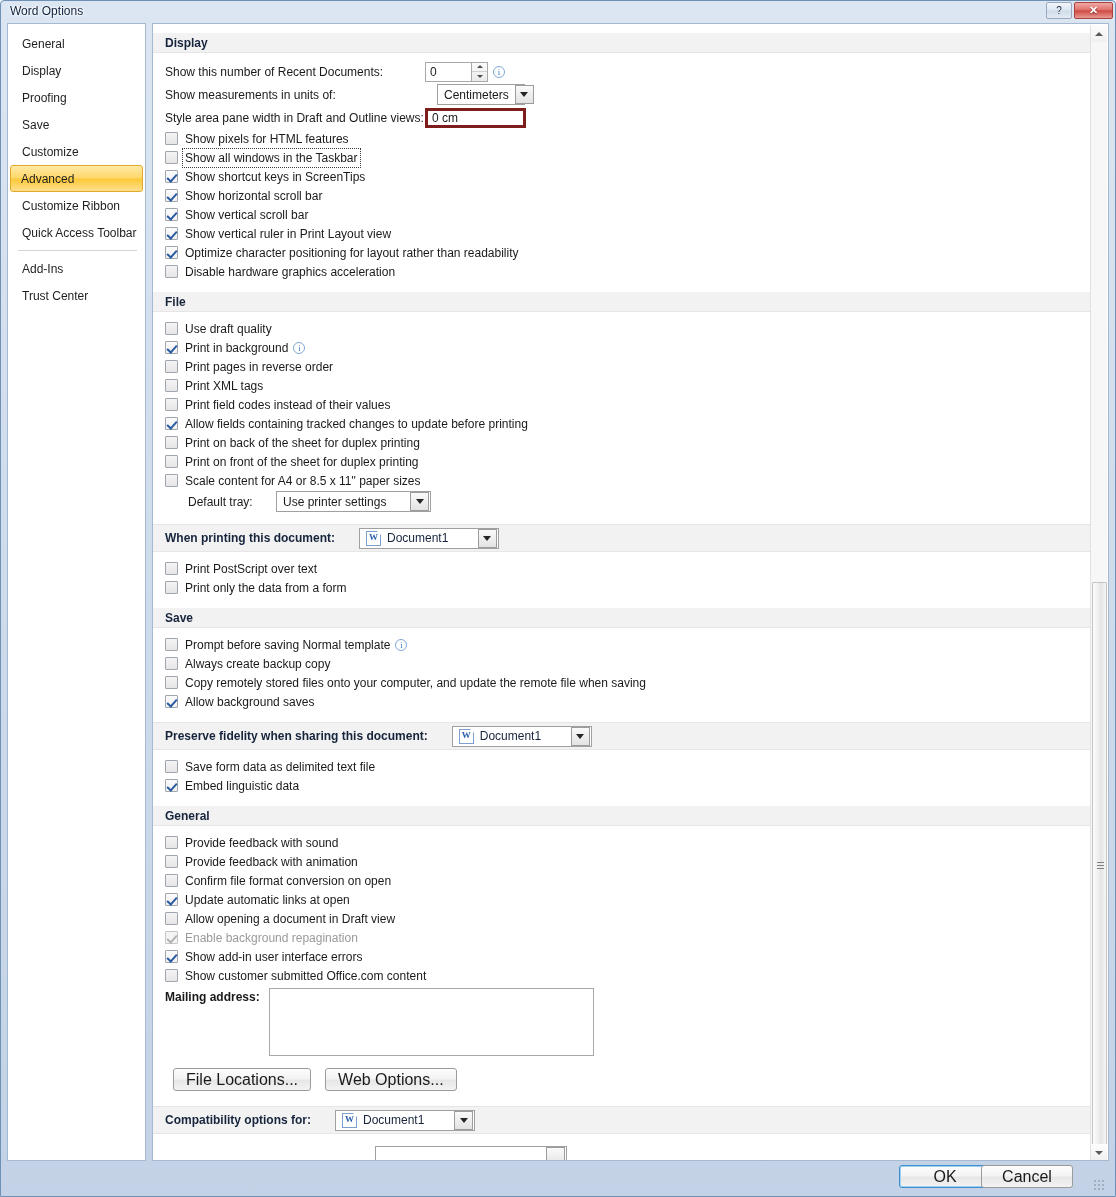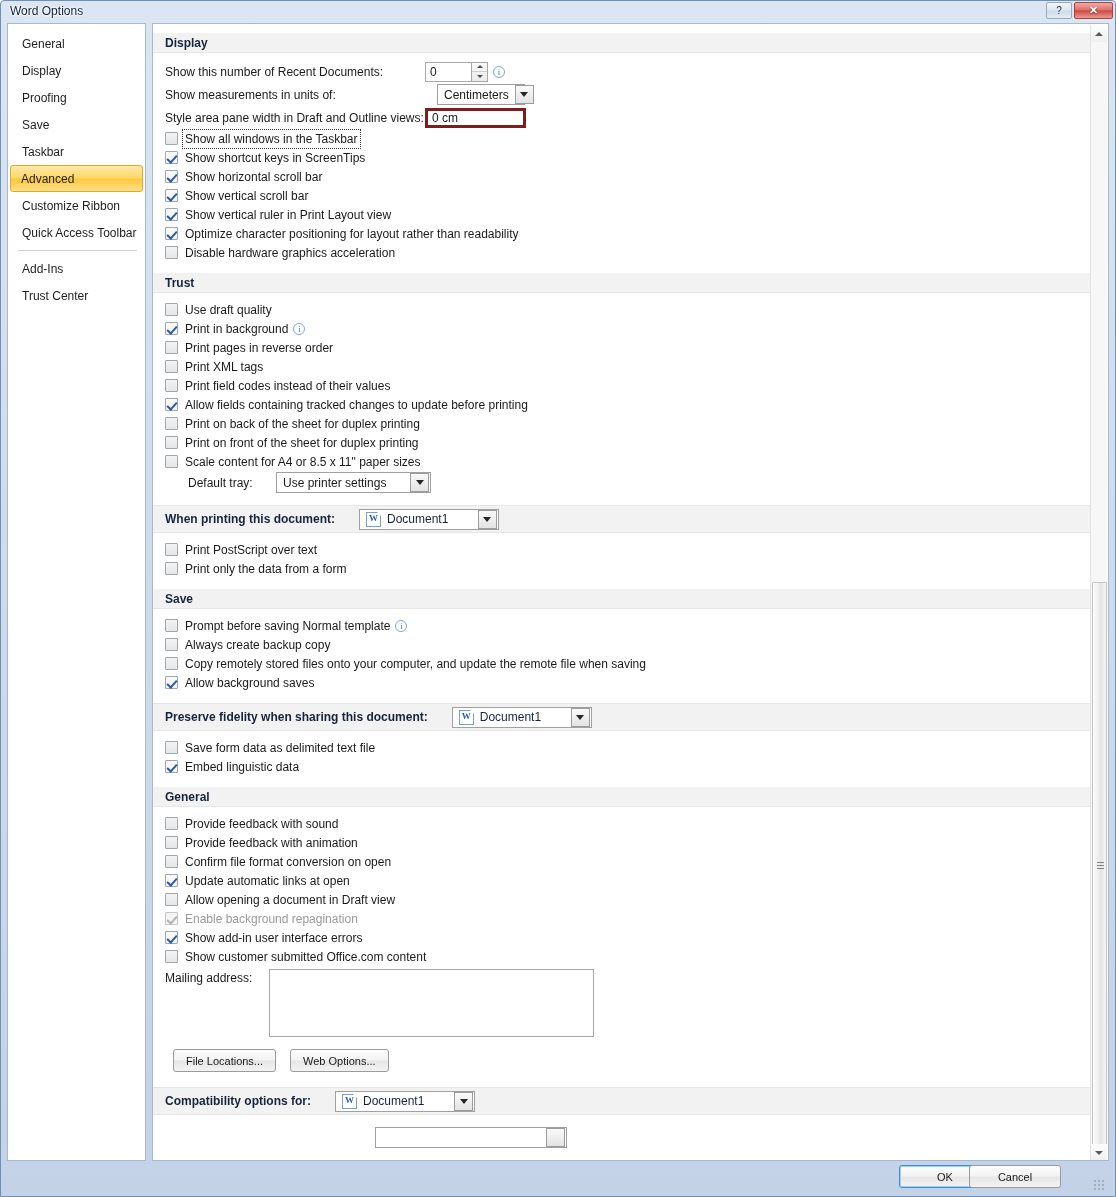--- a/index.html
+++ b/index.html
@@ -301,21 +301,21 @@
   }
 
   
   .btn {
     height: 23px;
     min-width: 92px;
     padding: 0 12px;
     border: 1px solid #9b9b9b;
     border-radius: 3px;
     background: linear-gradient(to bottom, #fdfdfd 0%, #f3f3f3 48%, #e6e6e6 52%, #f3f3f3 100%);
-    font-size: 11px; color: #1a1a1a;
+    font-size: 16px; color: #1a1a1a;
     display: flex; align-items: center; justify-content: center;
     cursor: default;
   }
   .btn.focused {
     border-color: #3c8fd0;
     box-shadow: 0 0 0 1px #9fd0f0 inset;
   }
 
   
   .textarea-box {
@@ -323,21 +323,21 @@
     border: 1px solid #a8a8a8;
     background: #fff;
   }
 
   
   #footer {
     position: absolute; left: 6px; bottom: 4px;
     width: 1102px; height: 30px;
   }
   #ok-btn { position: absolute; right: 118px; top: 3px; width: 74px; }
-  #cancel-btn { position: absolute; right: 48px; top: 3px; width: 74px; }
+  #cancel-btn { position: absolute; right: 36px; top: 3px; width: 74px; }
   #resize-grip {
     position: absolute; right: 4px; bottom: 1px;
     width: 12px; height: 12px;
     background:
       radial-gradient(circle at 2px 2px, #9aa6b5 1px, transparent 1px) 0 0/4px 4px;
     opacity: .8;
   }
 
   
   .cut-combo {
@@ -376,21 +376,21 @@
       <div class="nav-item">
           <span>Display</span>
         </div>
       <div class="nav-item">
           <span>Proofing</span>
         </div>
       <div class="nav-item">
           <span>Save</span>
         </div>
       <div class="nav-item">
-          <span>Taskbar</span>
+          <span>Customize</span>
         </div>
       <div class="nav-item selected">
           <span>Advanced</span>
         </div>
       <div class="nav-item">
           <span>Customize Ribbon</span>
         </div>
       <div class="nav-item">
           <span>Quick Access Toolbar</span>
         </div>
@@ -433,20 +433,24 @@
                   <i></i>
                 </span>
             </div>
           </div>
 
           <div class="row field">
             <div class="label-left">Style area pane width in Draft and Outline views:</div>
             <div class="txtbox" style="width:101px">0 cm</div>
           </div>
 
+          <div class="row">
+              <span class="cb"></span>
+              <span class="cb-label">Show pixels for HTML features</span>
+            </div>
           <div class="row focus">
               <span class="cb"></span>
               <span class="cb-label">Show all windows in the Taskbar</span>
             </div>
           <div class="row">
               <span class="cb checked"></span>
               <span class="cb-label">Show shortcut keys in ScreenTips</span>
             </div>
           <div class="row">
               <span class="cb checked"></span>
@@ -463,21 +467,21 @@
           <div class="row">
               <span class="cb checked"></span>
               <span class="cb-label">Optimize character positioning for layout rather than readability</span>
             </div>
           <div class="row">
               <span class="cb"></span>
               <span class="cb-label">Disable hardware graphics acceleration</span>
             </div>
         </div>
 
-        <div class="section-head">Trust</div>
+        <div class="section-head">File</div>
         <div class="opt-rows">
           <div class="row">
               <span class="cb"></span>
               <span class="cb-label">Use draft quality</span>
             </div>
           <div class="row">
               <span class="cb checked"></span>
               <span class="cb-label">Print in background</span>
               <span class="info-ico">i</span>
             </div>
@@ -617,21 +621,21 @@
           <div class="row">
               <span class="cb checked"></span>
               <span class="cb-label">Show add-in user interface errors</span>
             </div>
           <div class="row">
               <span class="cb"></span>
               <span class="cb-label">Show customer submitted Office.com content</span>
             </div>
 
           <div style="display:flex; align-items:flex-start; padding-left:12px; margin-top:3px;">
-            <div style="width:104px; line-height:19px;">Mailing address:</div>
+            <div style="width:104px; line-height:19px;font-weight:bold;">Mailing address:</div>
             <div class="textarea-box"></div>
           </div>
 
           <div style="display:flex; gap:14px; padding-left:20px; margin-top:12px;">
             <div class="btn">File Locations...</div>
             <div class="btn">Web Options...</div>
           </div>
         </div>
 
         <div class="subsection-head" style="margin-top:15px">

